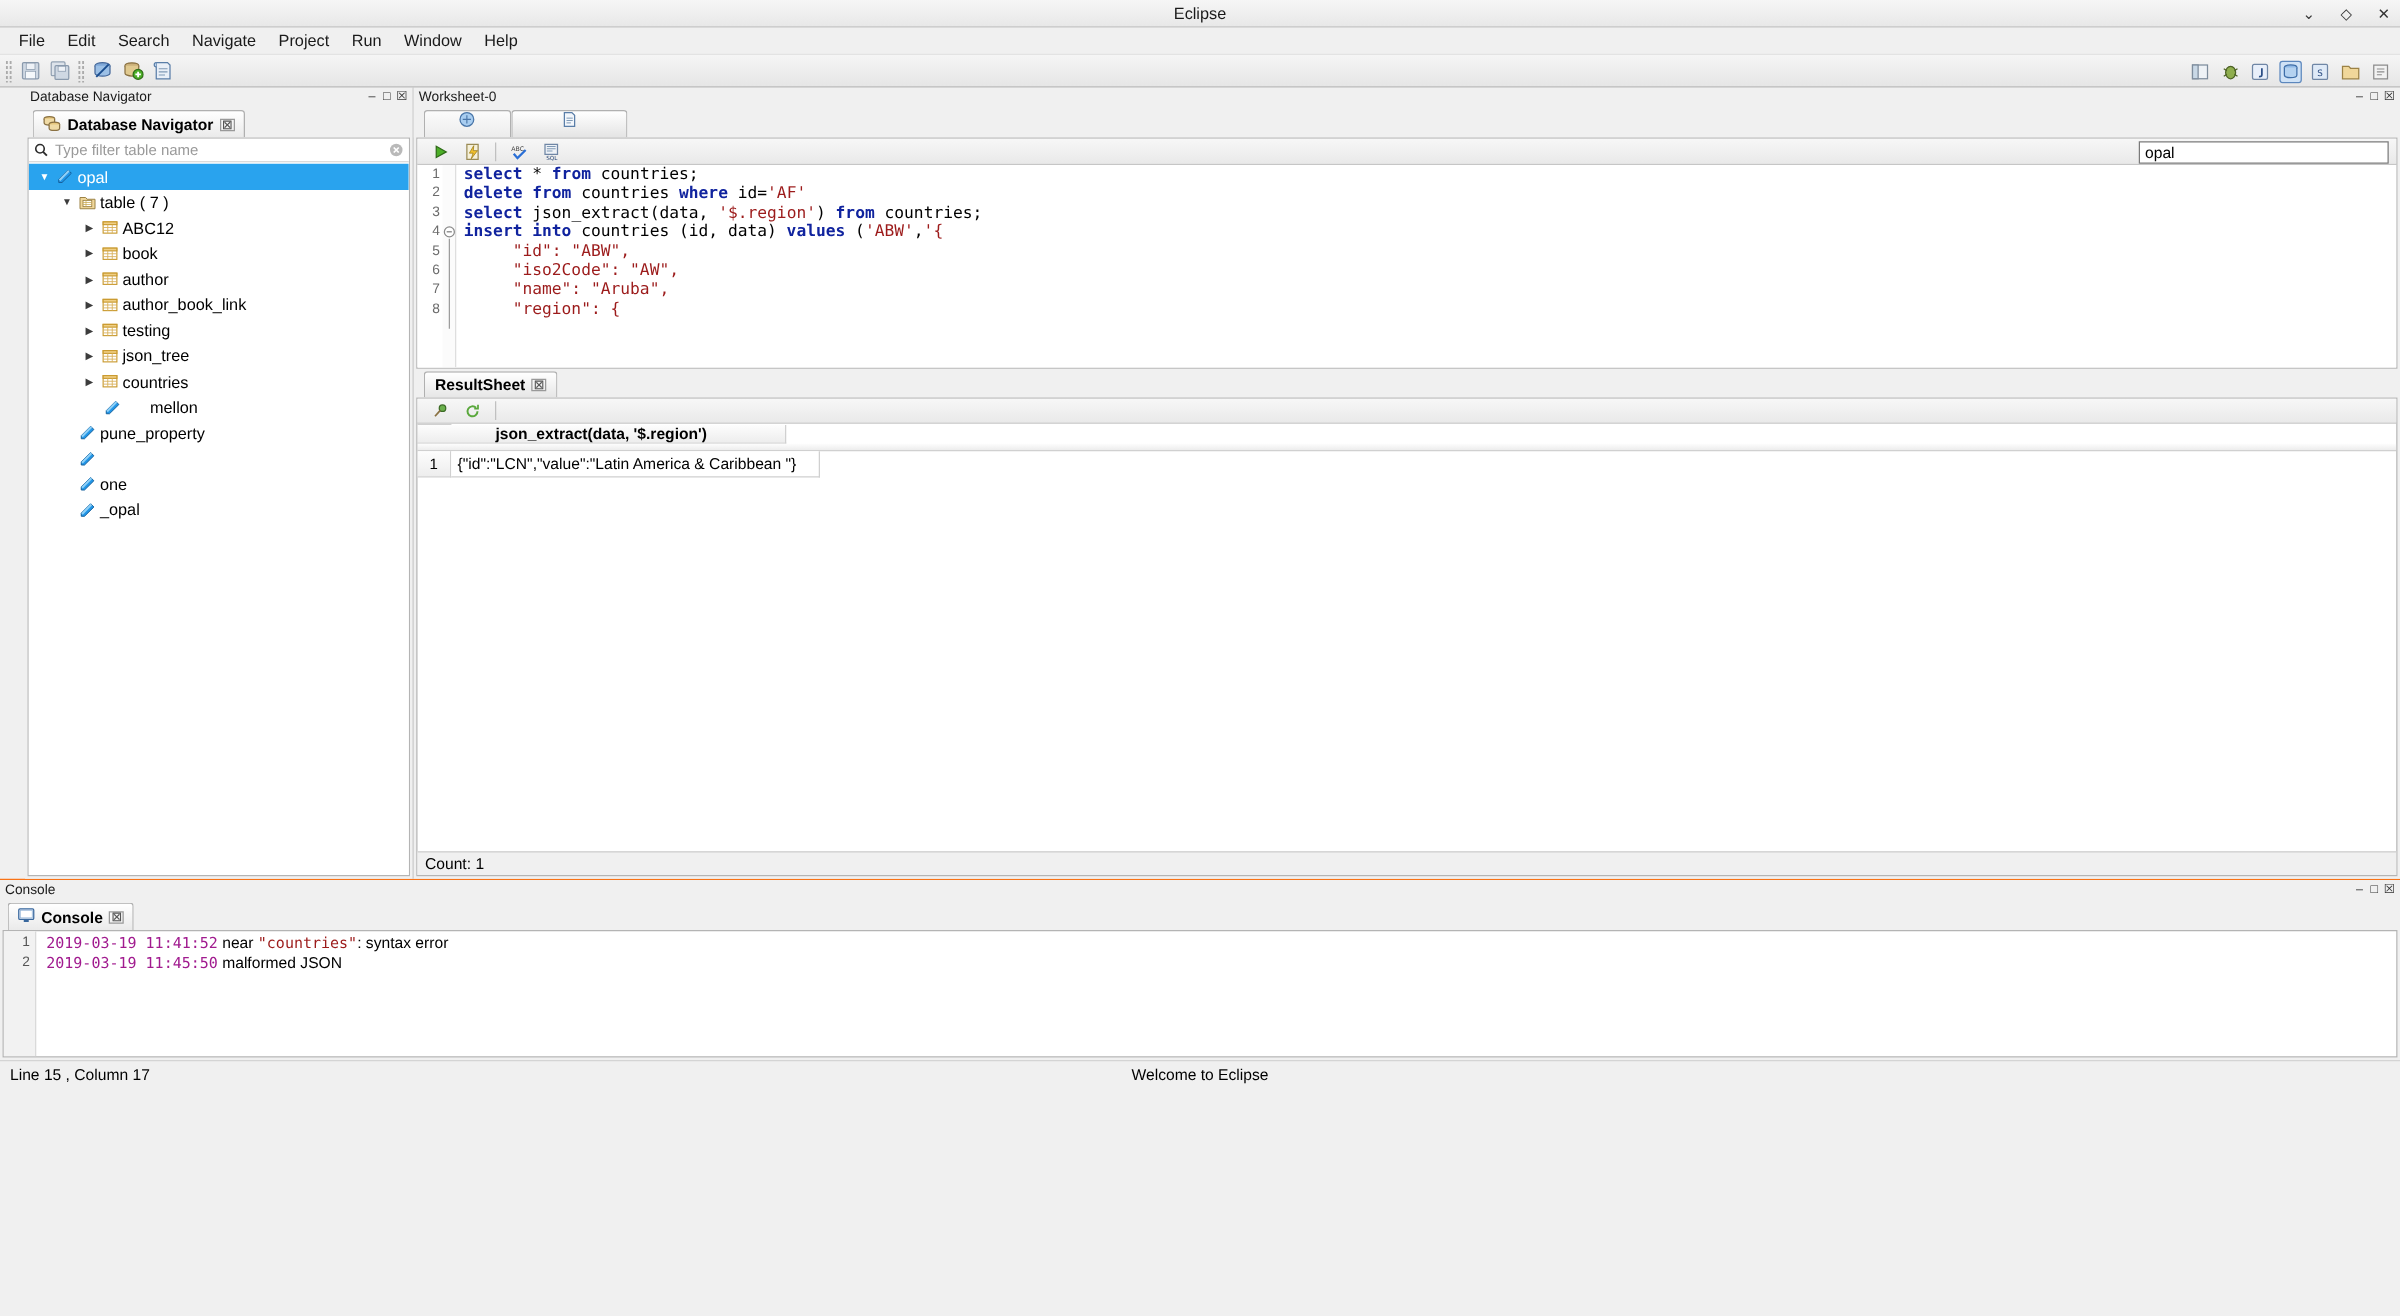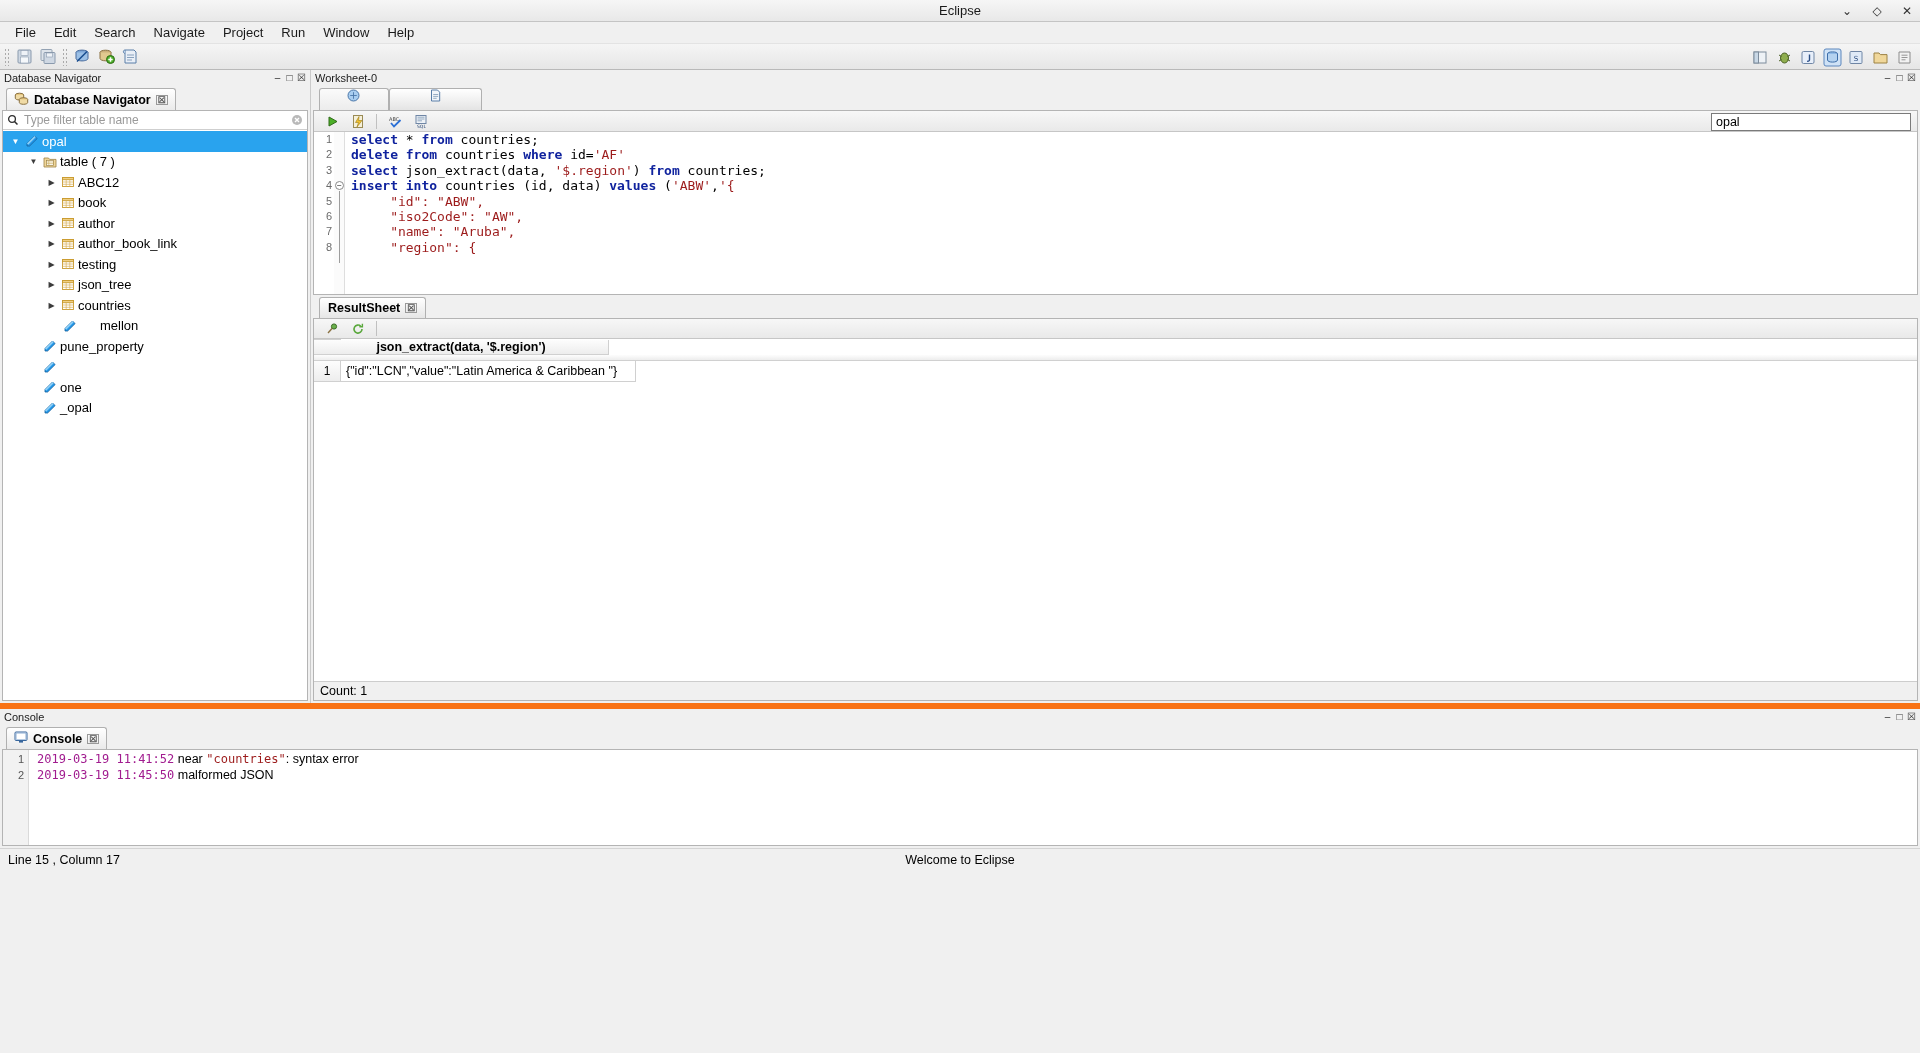--- a/index.html
+++ b/index.html
@@ -51,21 +51,21 @@
   .tb-grip { width: 6px; height: 18px; margin: 0 2px;
              background-image: radial-gradient(circle, #9a9a9a 1px, transparent 1px);
              background-size: 3px 4px; opacity: .8; }
   .tbicon { width: 22px; height: 22px; display: flex; align-items: center;
             justify-content: center; margin: 0 1px; }
   .tbicon svg { display: block; }
   .toolbar .right-group { position: absolute; right: 4px; top: 0; height: 26px;
                           display: flex; align-items: center; }
 
   
-  .workbench { display: flex; height: 633px; }
+  .workbench { display: flex; height: 633px; padding-left: 20px; }
 
   
   .leftview { width: 310px; display: flex; flex-direction: column;
               background: #f0f0f0; }
   .viewbar {
     height: 16px; display: flex; align-items: center;
     font-size: 11px; padding-left: 4px; color: #1a1a1a;
     background: #f0f0f0;
   }
   .viewbar .vb-title { flex: 1; }
@@ -176,21 +176,21 @@
   .grow .gcell { border-right: 1px solid #d0d0d0; border-bottom: 1px solid #d0d0d0;
                  display: flex; align-items: center; padding-left: 5px;
                  font-size: 12.5px; background: #fff; }
   .grow .gfill { flex: 1; }
   .statusline { height: 19px; border-top: 1px solid #cdcdcd; display: flex;
                 align-items: center; padding-left: 6px; font-size: 12.5px;
                 background: #f0f0f0; }
 
   
   .console-area { height: 145px; display: flex; flex-direction: column;
-                  background: #f0f0f0; border-top: 6px solid #f97316; }
+                  background: #f0f0f0; border-top: 1px solid #f97316; }
   .console-body { flex: 1; border: 1px solid #b4b4b4; background: #fff;
                   margin: 0 2px 2px 2px; display: flex; overflow: hidden; }
   .cgutter { width: 26px; background: #f2f2f2; border-right: 1px solid #dadada;
              text-align: right; padding-right: 4px; padding-top: 2px;
              font-size: 11px; color: #555; }
   .cgline { height: 15.6px; line-height: 15.6px; }
   .clines { flex: 1; padding-left: 8px; padding-top: 2px;
             font-family: "DejaVu Sans Mono", monospace; font-size: 12px; }
   .cline2 { height: 15.6px; line-height: 15.6px; white-space: pre; }
   .ts { color: #a11b8f; }

